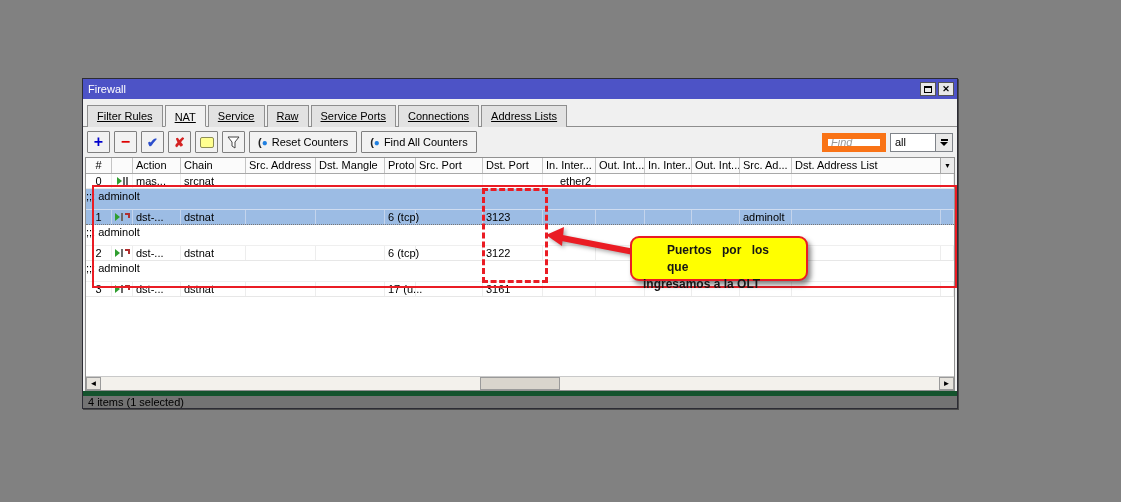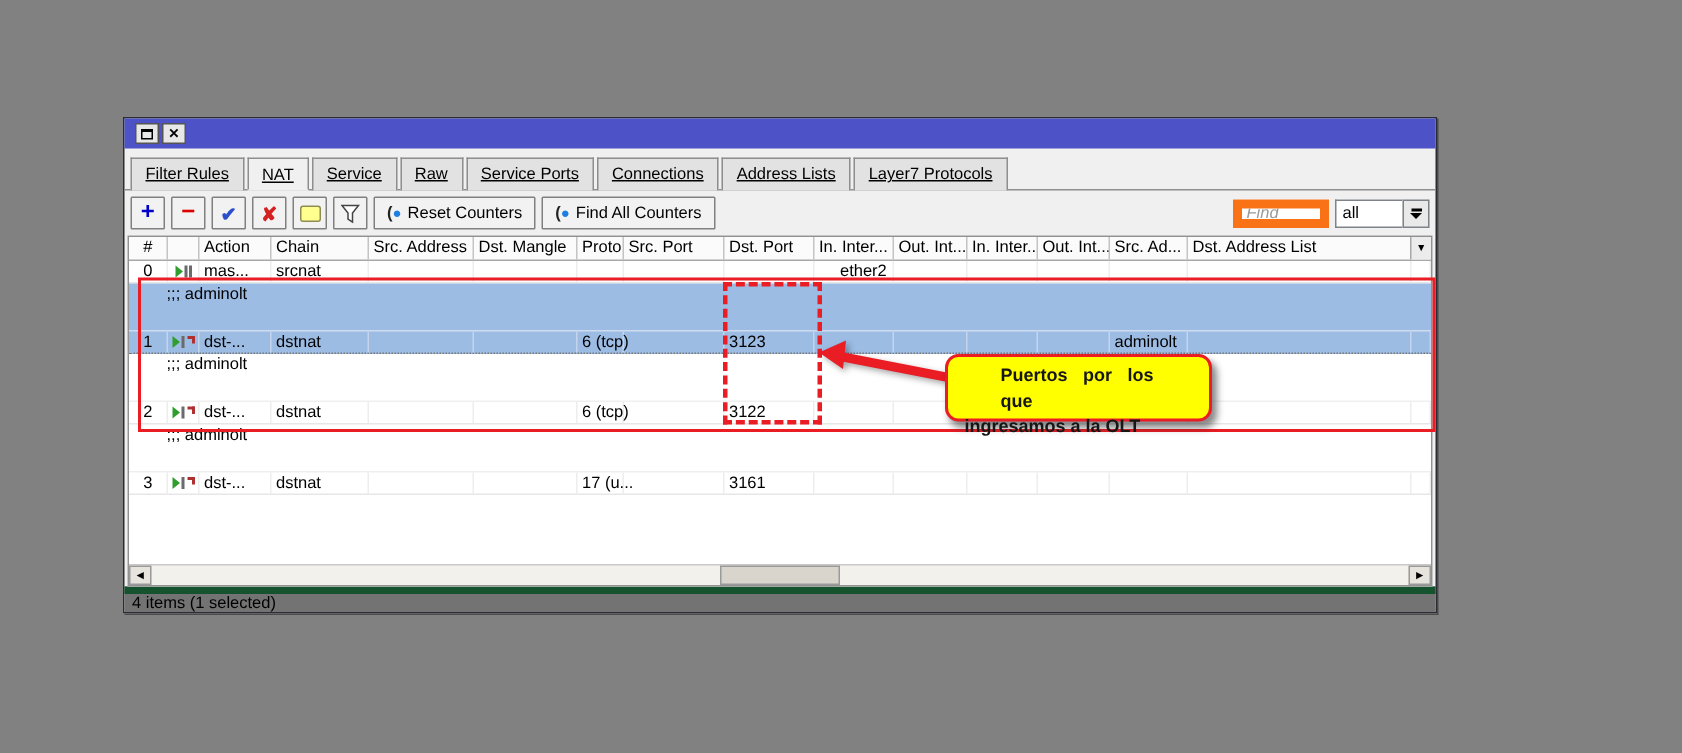--- a/index.html
+++ b/index.html
@@ -63,21 +63,21 @@
             font-size:7px; color:#000; }
   .row { height:15px; line-height:14px; border-bottom:1px solid #e7e7e7; }
   .row .cell { border-right:1px solid #ededed; padding-left:3px; white-space:nowrap; overflow:visible; }
   .row .cell.c0 { text-align:center; padding-left:0; }
   .row .cell.icon-cell { display:flex; align-items:center; justify-content:center; gap:1px; padding-left:0; }
   .cell-ether { padding-left:17px !important; }
   .row.sel { background:#9cbce4; }
   .row.sel .cell { border-right-color:#c4d4ec; }
   .row.sel { border-bottom-color:#cfdcf0; }
   .row.focus-bottom { border-bottom:1px dotted #777; }
-  .comment-row { height:32px; line-height:14px; border-bottom:1px solid #efefef; padding-left:25px;
+  .comment-row { height:21px; line-height:14px; border-bottom:1px solid #efefef; 
                  white-space:nowrap; }
   .comment-row.sel { background:#9cbce4; border-bottom-color:#cfdcf0; }
   .filler { flex:1; background:#fff; }
 
   
   .tri-green { width:0; height:0; border-left:5px solid #2f9e2f; border-top:4px solid transparent;
                border-bottom:4px solid transparent; }
   .bar { width:2px; height:8px; background:#6b6b6b; }
   .curl { width:5px; height:5px; border-top:2px solid #b03030; border-right:2px solid #b03030;
           margin-left:1px; margin-bottom:4px; }
@@ -104,37 +104,37 @@
   .callout .l1 { word-spacing:7px;margin-left:24px; }
   .arrow-svg { left:542px; top:222px; }
 </style>
 </head>
 <body>
 
 <div class="screen">
   <div class="win">
 
     <div class="titlebar">
+      <span class="t">Firewall</span>
       <span class="tbtn">
           <span class="restore-glyph"></span>
         </span>
       <span class="tbtn">
           <span>✕</span>
         </span>
     </div>
 
     <div class="tabstrip">
       <span class="tab">Filter Rules</span>
       <span class="tab active">NAT</span>
       <span class="tab">Service</span>
       <span class="tab">Raw</span>
       <span class="tab">Service Ports</span>
       <span class="tab">Connections</span>
       <span class="tab">Address Lists</span>
-      <span class="tab">Layer7 Protocols</span>
     </div>
 
     <div class="toolbar">
       <span class="ibtn add">
           <span>+</span>
         </span>
       <span class="ibtn remove">
           <span>−</span>
         </span>
       <span class="ibtn enable">

